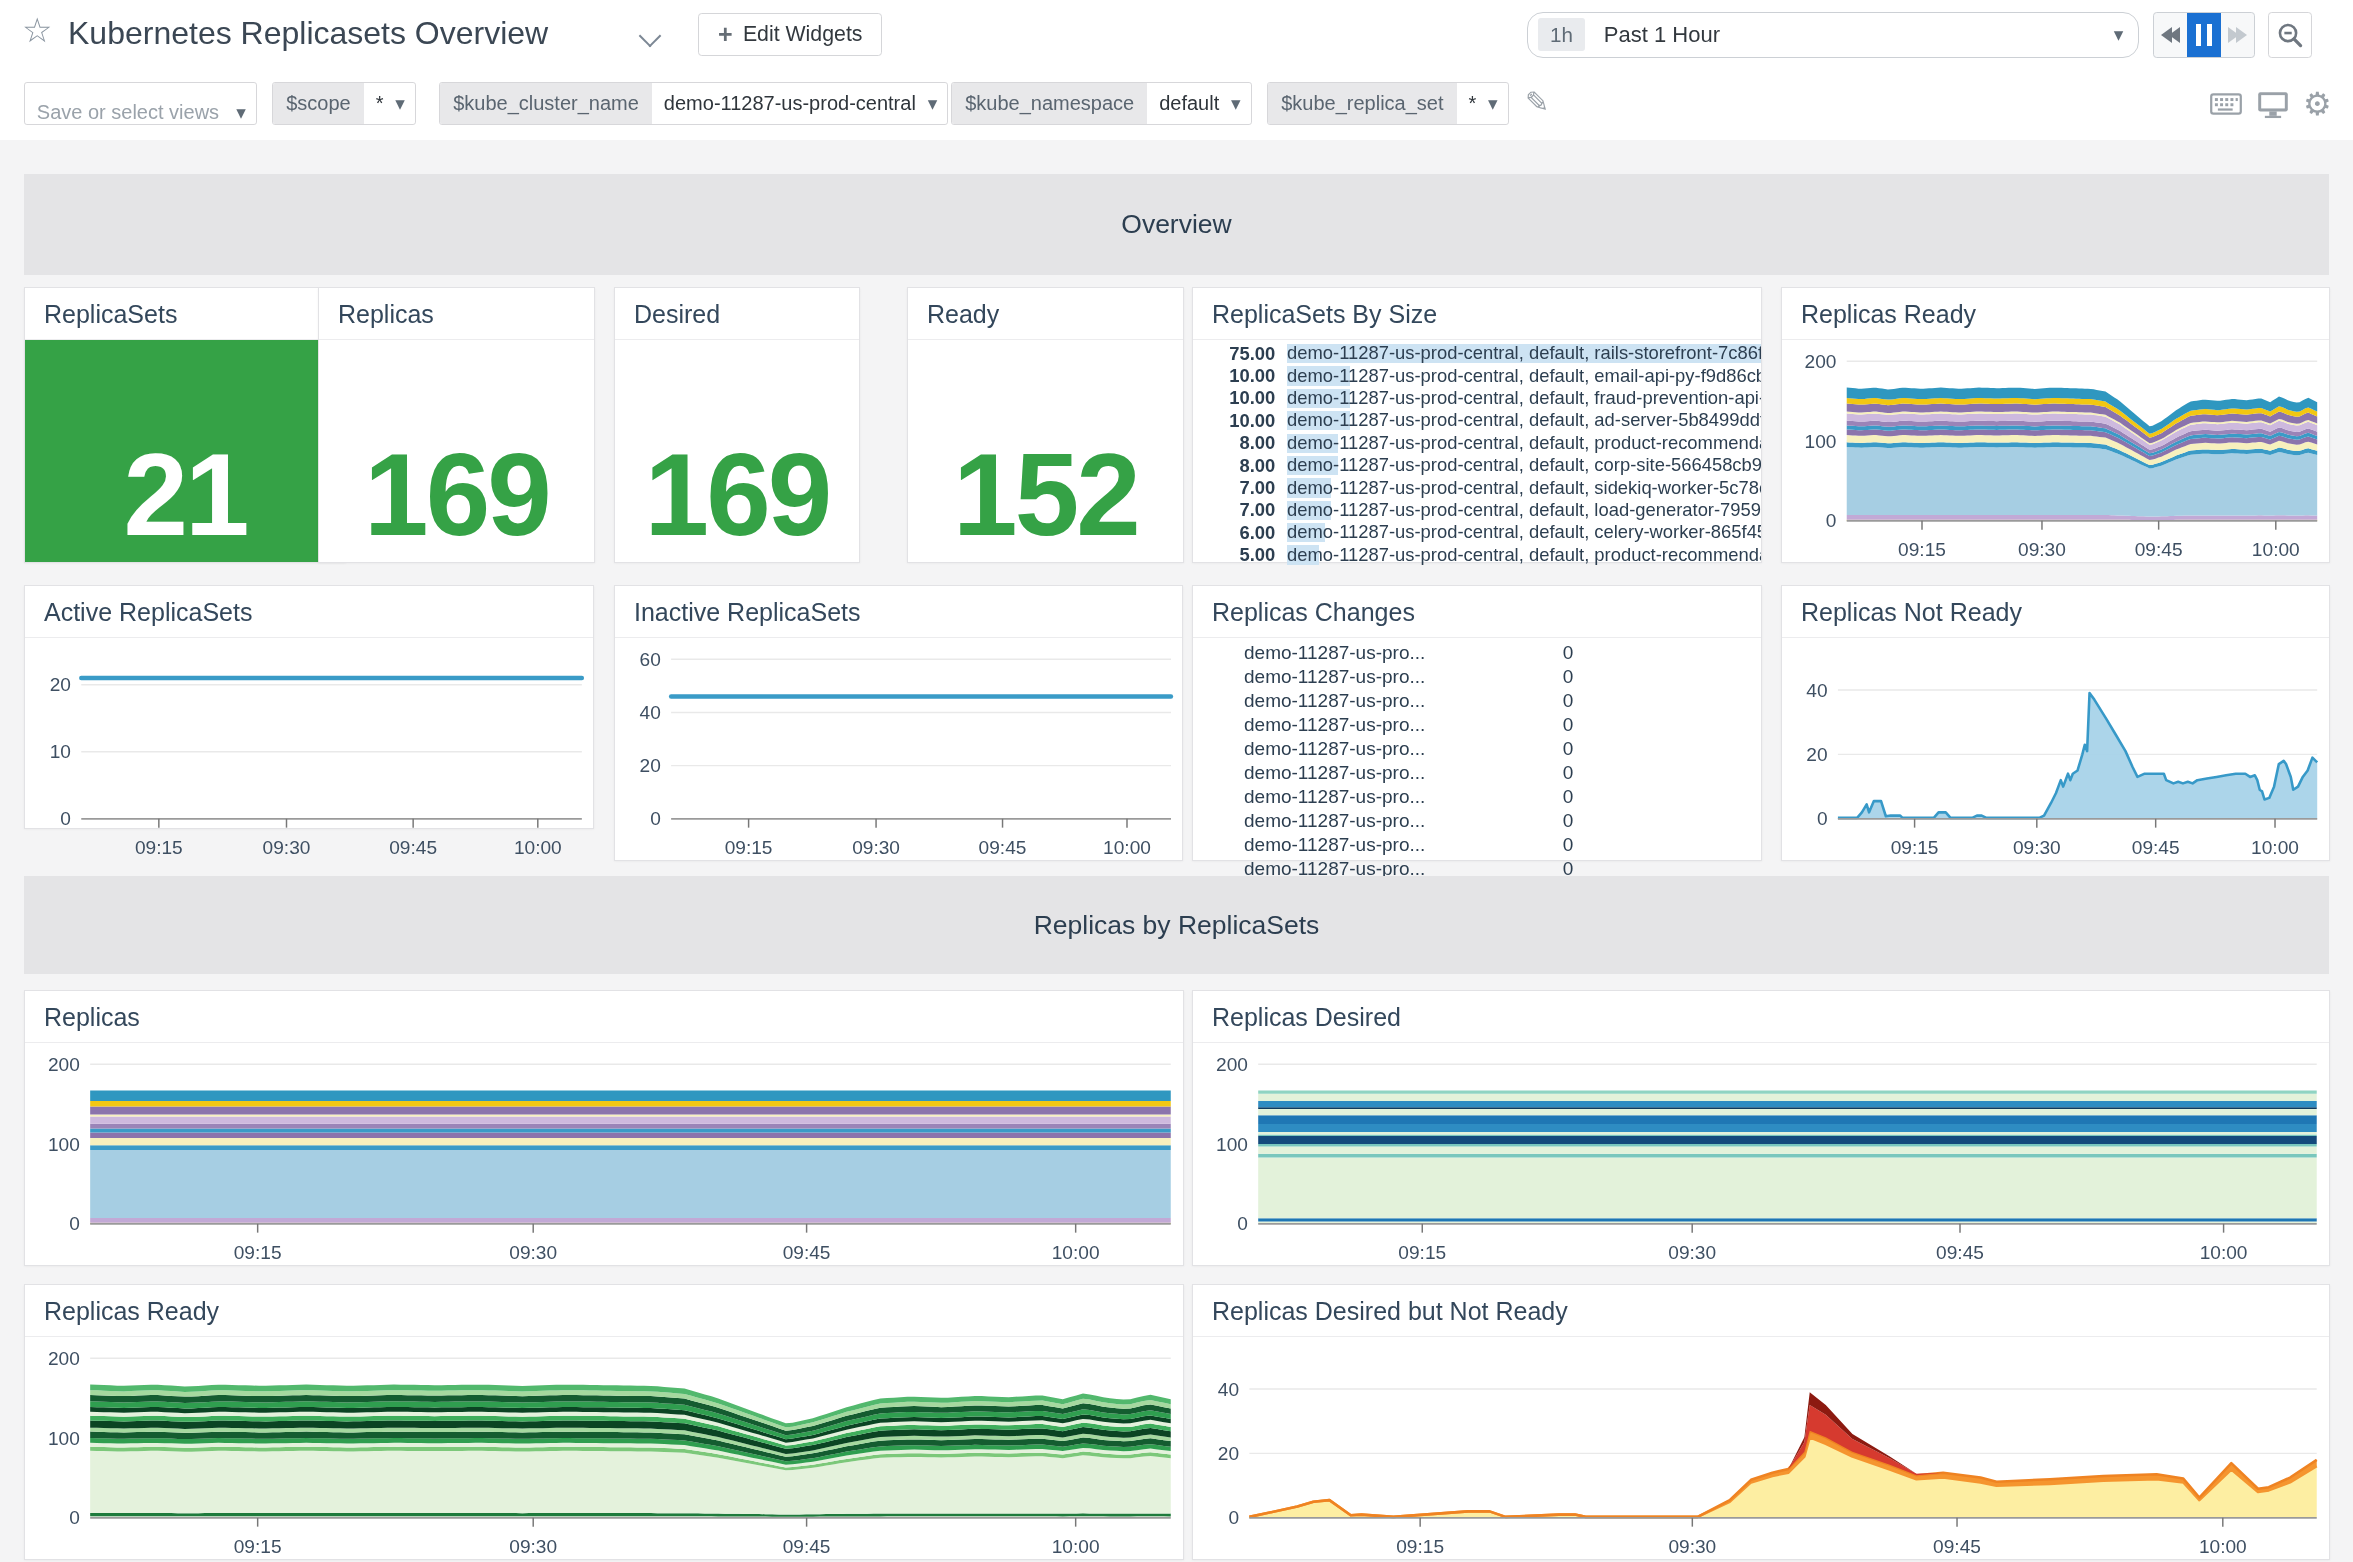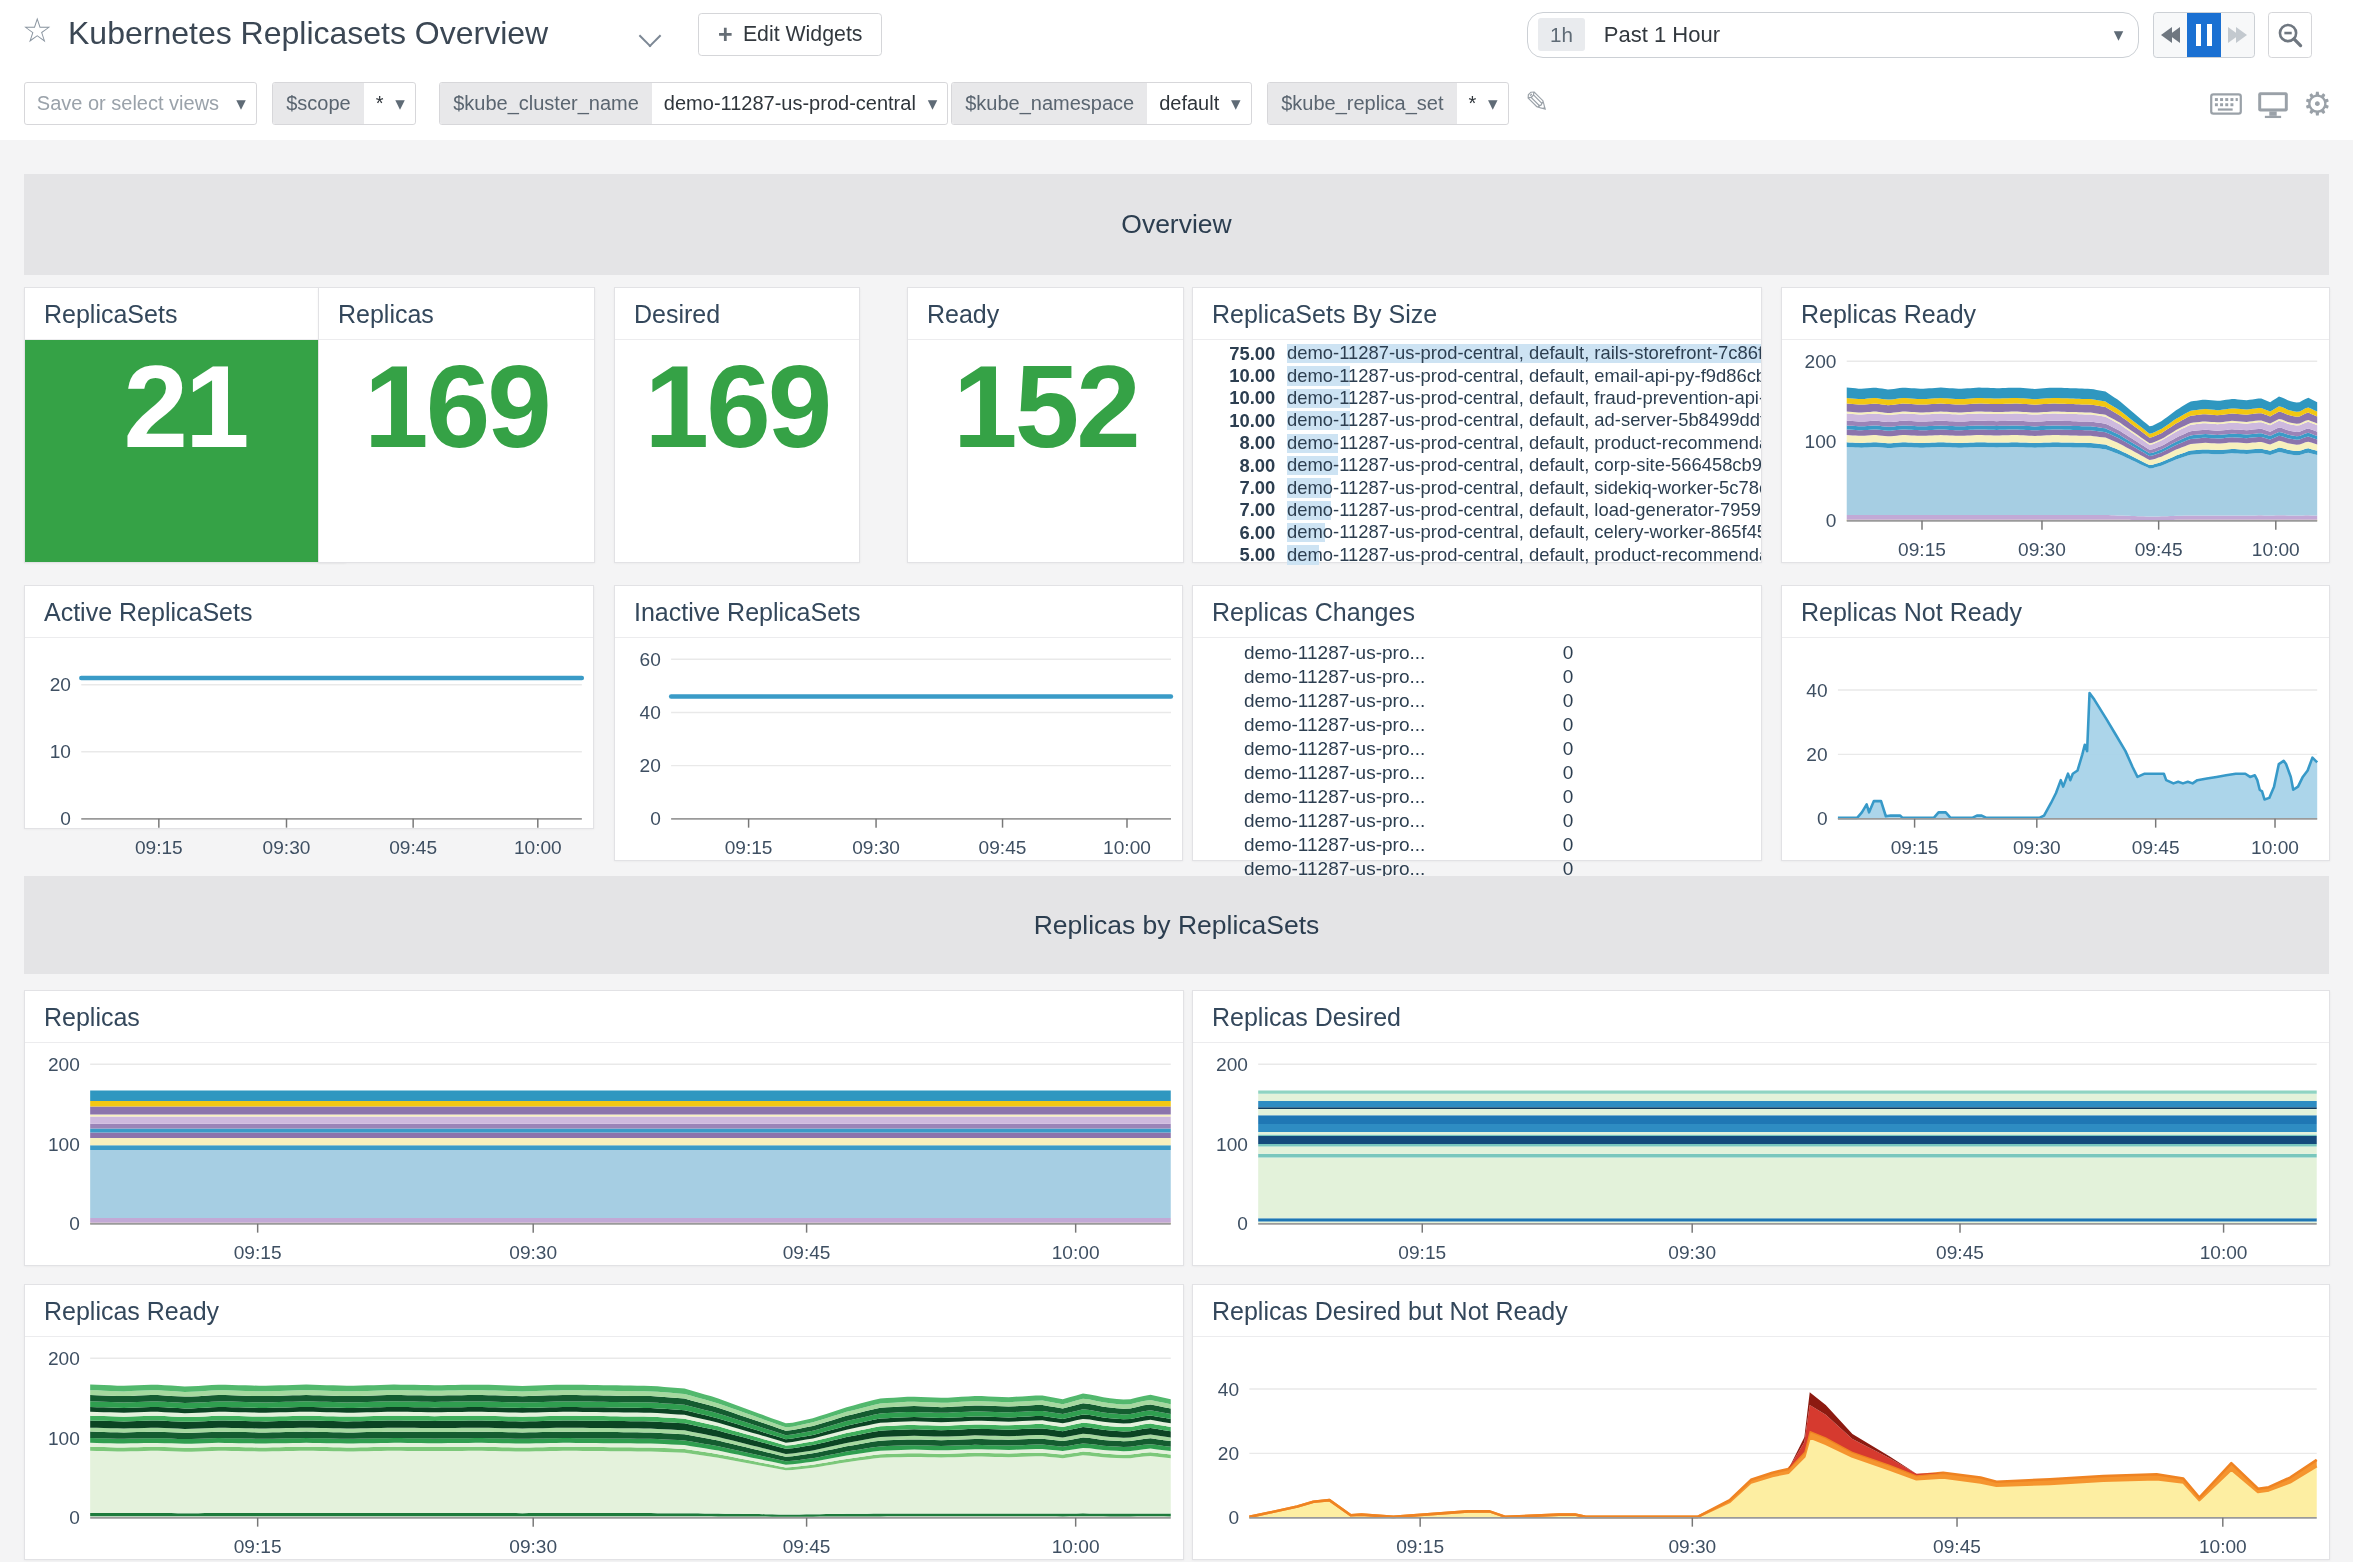--- a/index.html
+++ b/index.html
@@ -27,37 +27,37 @@
   .navcell.active { background:#1a70d2; }
   .tri { width:0; height:0; border-top:8px solid transparent; border-bottom:8px solid transparent; }
   .tri.l { border-right:11px solid #6f7780; }
   .tri.r { border-left:11px solid #c3c9cf; }
   .tri + .tri { margin-left:-2.9px; }
   .pausebars { display:flex; gap:5.2px; }
   .pausebars span { display:block; width:5.9px; height:22px; background:#fff; }
   .zoomout-btn { position:absolute; left:2268px; top:11.8px; width:44px; height:46px; }
 
   
-  .views-select { position:absolute; left:24px; top:82px; width:233px; height:43px; background:#fff; border:0.7px solid #d7d7da; border-radius:2.9px; display:flex; align-items:center; }
+  .views-select { position:absolute; left:24px; top:82px; width:233px; height:43px; background:#fff; border:0.7px solid #d7d7da; border-radius:2.9px; display:flex; align-items:flex-end; }
   .views-select .ph { margin-left:11.8px; font-size:20px; color:#9aa2aa; }
   .views-select .caret { margin-left:auto; margin-right:10.3px; }
   .tvar { position:absolute; top:82px; height:43px; border:0.7px solid #d7d7da; border-radius:2.9px; overflow:hidden; display:flex; background:#fff; }
   .tvar .vname { background:#e8e8ea; color:#5a6570; font-size:20px; display:flex; align-items:center; padding:0 13.2px; }
   .tvar .vval { display:flex; align-items:center; padding:0 11.8px; font-size:20px; color:#2f353b; white-space:nowrap; }
   .tvar .caret { display:flex; align-items:center; padding-right:10.3px; }
   .pencil { position:absolute; left:1525px; top:85px; font-size:29px; color:#9aa1a8; }
   .hicon { position:absolute; top:87px; width:34px; height:34px; color:#9aa1a8; }
 
   
   .section-bar { position:absolute; left:24px; width:2305px; background:#e4e4e6; display:flex; align-items:center; justify-content:center; }
   .section-bar .stitle { font-size:26.5px; color:#2c3e50; }
   .widget { position:absolute; background:#fff; border:0.7px solid #e2e2e5; box-shadow:0 0.7px 2.2px rgba(0,0,0,.06); }
   .wtitle { height:52px; line-height:52px; padding-left:19px; font-size:25px; color:#33475b; border-bottom:0.7px solid #ececee; white-space:nowrap; overflow:hidden; }
   .wbody { position:absolute; left:0; top:52px; right:0; bottom:0; }
-  .tile { display:flex; align-items:flex-start; justify-content:center; }
+  .tile { display:flex; align-items:flex-end; justify-content:center; }
   .bignum { font-size:116px; font-weight:bold; letter-spacing:-2.9px; color:#35a246; }
   .tile.green { background:#35a246; }
   .tile.green .bignum { color:#ffffff; }
 
   
   .bysize-row { display:flex; align-items:center; height:22px; margin-top:0.4px; font-size:18.4px; }
   .bysize-val { width:94px; text-align:right; padding-right:11.8px; font-weight:bold; color:#2c3e50; flex:none; }
   .bysize-cell { position:relative; flex:1; height:20.6px; line-height:20.6px; overflow:hidden; white-space:nowrap; color:#2c3e50; }
   .bysize-bar { position:absolute; left:0; top:0.7px; bottom:0.7px; background:#cde3f3; }
   .bysize-txt { position:relative; }

